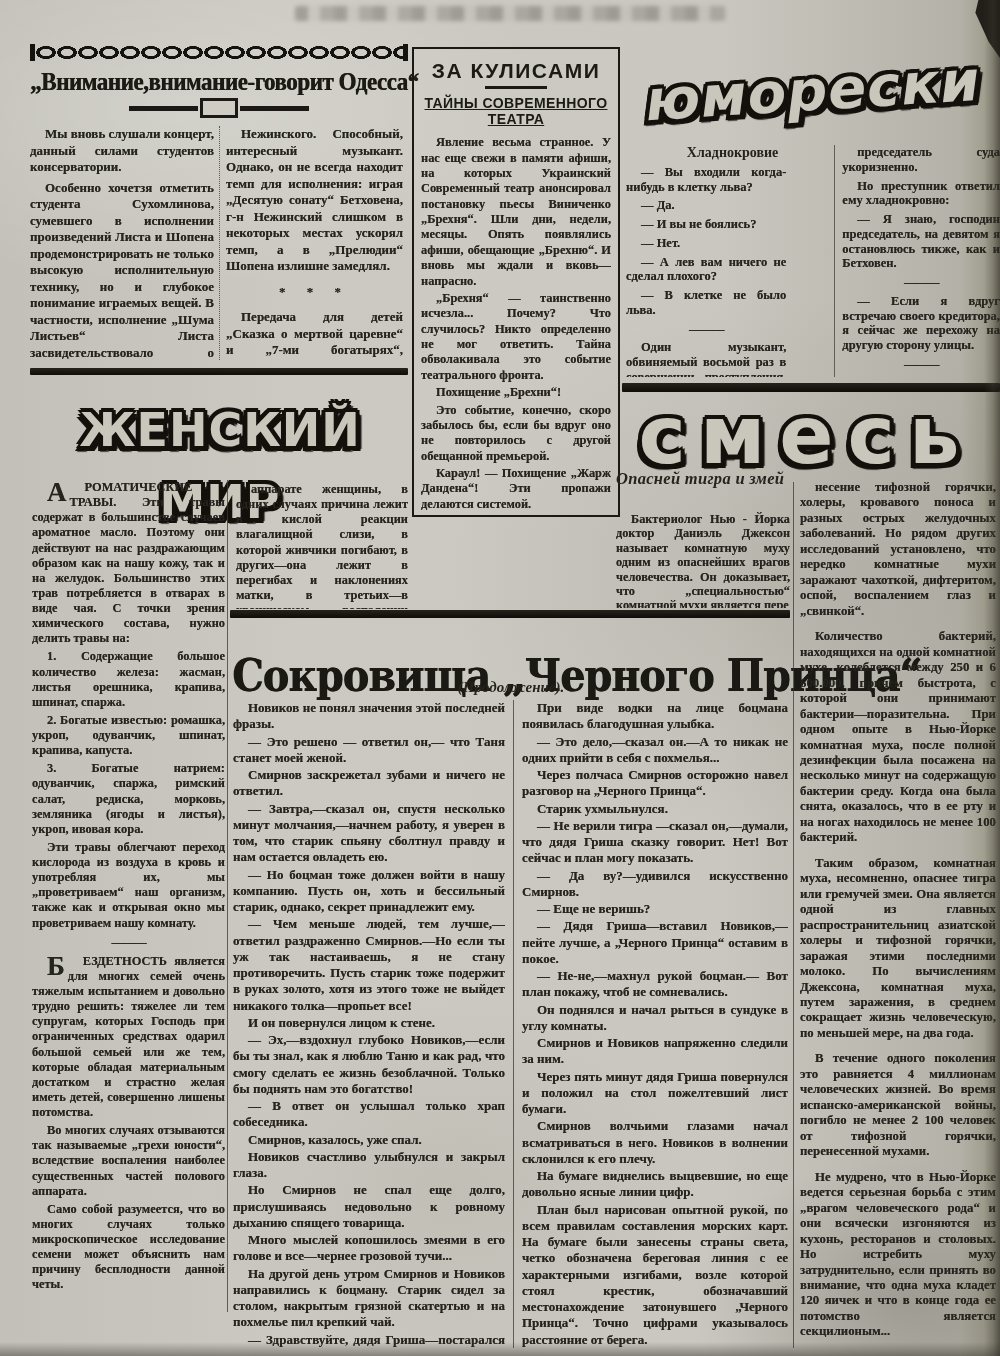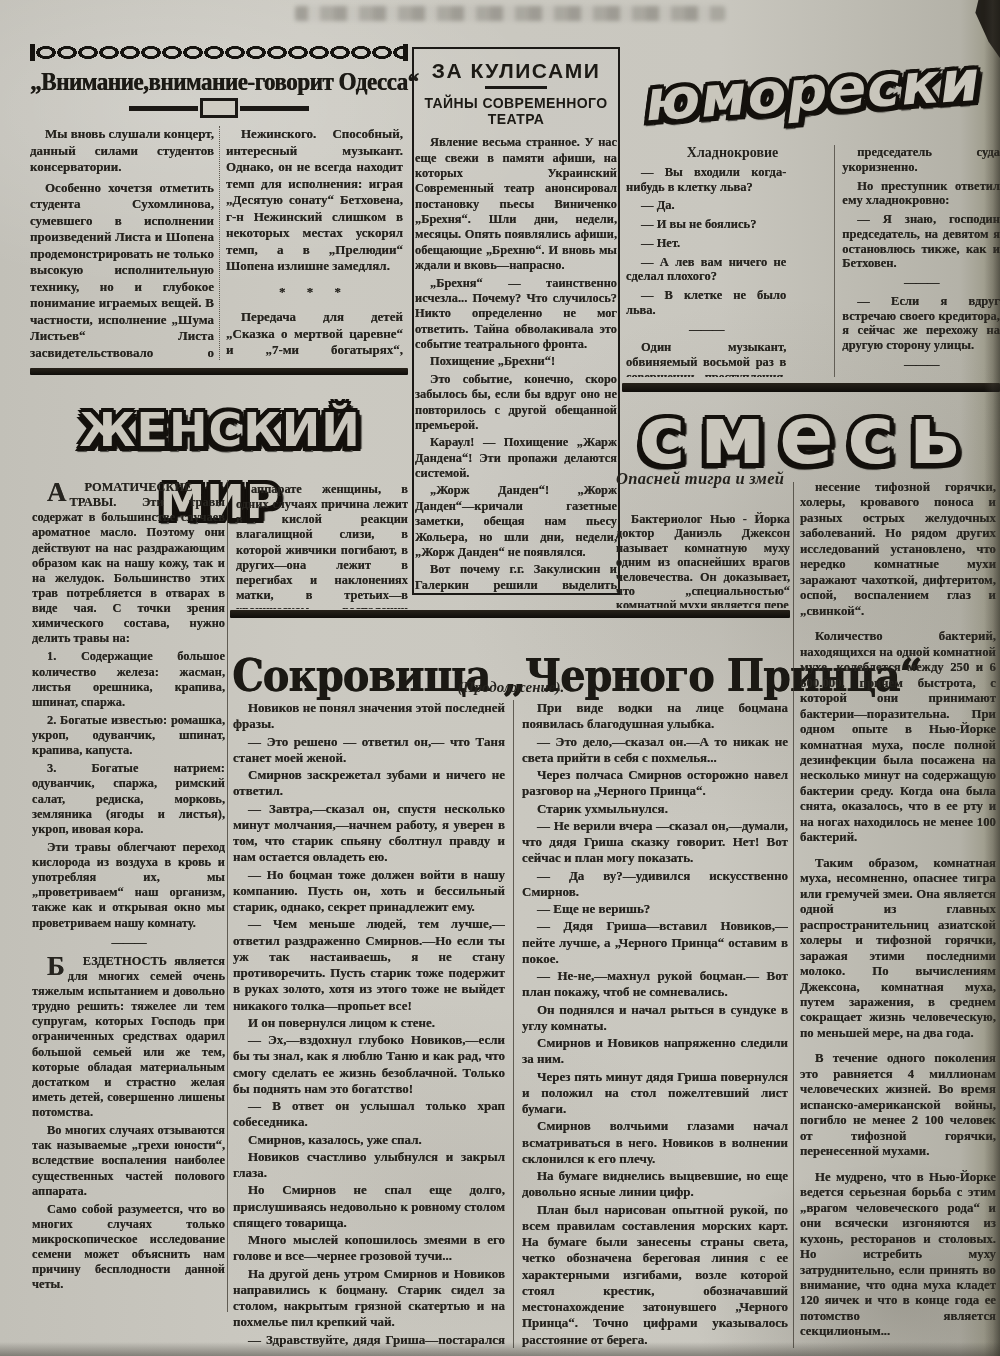--- a/index.html
+++ b/index.html
@@ -40,25 +40,25 @@
   .emblem{display:flex;align-items:center;width:180px;margin:2px auto 8px;}
   .em-line{flex:1;height:5px;background:#1b1815;}
   .em-box{width:32px;height:14px;border:3px solid #1b1815;background:#cfccc3;margin:0 2px;}
   .att-cols{display:flex;height:234px;overflow:hidden;}
   .att-col{width:50%;box-sizing:border-box;}
   .att-col+.att-col{border-left:1px dotted #5a564d;padding-left:6px;}
   .att-col{padding-right:5px;}
   .attention .copy p{margin-bottom:4px;}
   .att-bar{height:7px;margin-top:8px;}
   
-  .backstage{position:absolute;left:412px;top:47px;width:208px;height:548px;box-sizing:border-box;
-    border:2.5px solid #1b1916;padding:8px 1px;overflow:hidden;background:rgba(255,255,255,0.03);}
+  .backstage{position:absolute;left:412px;top:47px;width:208px;height:470px;box-sizing:border-box;
+    border:2.5px solid #1b1916;padding:8px 7px;overflow:hidden;background:rgba(255,255,255,0.03);}
   .bs-title{font:bold 21px/1.1 "Liberation Sans",sans-serif;text-align:center;letter-spacing:1.5px;margin:2px 0 0;color:#1c1a15;}
   .bs-underline{width:62px;height:2.5px;background:#1b1916;margin:4px auto 6px;}
-  .bs-sub{font:bold 14px/1.2 "Liberation Sans",sans-serif;text-align:center;letter-spacing:.4px;margin:0 0 7px;color:#1c1a15;}
+  .bs-sub{font:bold 14px/1.2 "Liberation Sans",sans-serif;text-align:center;letter-spacing:.4px;margin:0 0 7px;color:#1c1a15;text-decoration:underline;}
   .backstage .copy p{font-size:12.4px;line-height:1.24;margin-bottom:2px;}
   
   .humor{position:absolute;left:626px;top:45px;width:374px;height:333px;overflow:hidden;}
   .humor-head{font-size:56px;font-style:italic;letter-spacing:1px;transform:rotate(-3.5deg);
     transform-origin:center;text-align:center;height:96px;line-height:92px;}
   .humor-cols{display:flex;height:232px;overflow:hidden;margin-top:4px;gap:43px;}
   .humor-col{width:50%;box-sizing:border-box;padding-right:5px;}
   .humor-col+.humor-col{border-left:1px solid rgba(60,56,47,.7);padding-left:7px;padding-right:0;}
   .h-sub{font:bold 14px/1.2 "Liberation Serif",serif;text-align:right;padding-right:8px;margin:0 0 3px;}
   .humor .copy p{font-size:12.5px;line-height:1.18;margin-bottom:4px;}
@@ -198,32 +198,32 @@
       <p>— Это решено — ответил он,— что Таня станет моей женой.</p>
       <p>Смирнов заскрежетал зубами и ничего не ответил.</p>
       <p>— Завтра,—сказал он, спустя несколько минут молчания,—начнем работу, я уверен в том, что старик спьяну сболтнул правду и нам остается овладеть ею.</p>
       <p>— Но боцман тоже должен войти в нашу компанию. Пусть он, хоть и бессильный старик, однако, секрет принадлежит ему.</p>
       <p>— Чем меньше людей, тем лучше,—ответил раздраженно Смирнов.—Но если ты уж так настаиваешь, я не стану противоречить. Пусть старик тоже подержит в руках золото, хотя из этого тоже не выйдет никакого толка—пропьет все!</p>
       <p>И он повернулся лицом к стене.</p>
       <p>— Эх,—вздохнул глубоко Новиков,—если бы ты знал, как я люблю Таню и как рад, что смогу сделать ее жизнь безоблачной. Только бы поднять нам это богатство!</p>
       <p>— В ответ он услышал только храп собеседника.</p>
       <p>Смирнов, казалось, уже спал.</p>
       <p>Новиков счастливо улыбнулся и закрыл глаза.</p>
-      <p>Но Смирнов не спал еще долго, прислушиваясь недовольно к ровному столом спящего товарища.</p>
+      <p>Но Смирнов не спал еще долго, прислушиваясь недовольно к ровному дыханию спящего товарища.</p>
       <p>Много мыслей копошилось змеями в его голове и все—чернее грозовой тучи...</p>
       <p>На другой день утром Смирнов и Новиков направились к боцману. Старик сидел за столом, накрытым грязной скатертью и на похмелье пил крепкий чай.</p>
       <p>— Здравствуйте, дядя Гриша—постарался любезно приветствовать боцмана Смирнов.</p>
     </div>
   <div class="t-col t-col2 copy">
     <div>
         <p>При виде водки на лице боцмана появилась благодушная улыбка.</p>
-        <p>— Это дело,—сказал он.—А то никак не света прийти в себя с похмелья...</p>
+        <p>— Это дело,—сказал он.—А то никак не одних прийти в себя с похмелья...</p>
         <p>Через полчаса Смирнов осторожно навел разговор на „Черного Принца“.</p>
         <p>Старик ухмыльнулся.</p>
-        <p>— Не верили вчера —сказал он,—думали, что дядя Гриша сказку говорит. Нет! Вот сейчас и план могу показать.</p>
+        <p>— Не верили тигра —сказал он,—думали, что дядя Гриша сказку говорит. Нет! Вот сейчас и план могу показать.</p>
         <p>— Да ву?—удивился искусственно Смирнов.</p>
         <p>— Еще не веришь?</p>
         <p>— Дядя Гриша—вставил Новиков,—пейте лучше, а „Черного Принца“ оставим в покое.</p>
         <p>— Не-не,—махнул рукой боцман.— Вот план покажу, чтоб не сомневались.</p>
         <p>Он поднялся и начал рыться в сундуке в углу комнаты.</p>
         <p>Смирнов и Новиков напряженно следили за ним.</p>
         <p>Через пять минут дядя Гриша повернулся и положил на стол пожелтевший лист бумаги.</p>
         <p>Смирнов волчьими глазами начал всматриваться в него. Новиков в волнении склонился к его плечу.</p>
         <p>На бумаге виднелись выцвевшие, но еще довольно ясные линии цифр.</p>
         <p>План был нарисован опытной рукой, по всем правилам составления морских карт. На бумаге были занесены страны света, четко обозначена береговая линия с ее характерными изгибами, возле которой стоял крестик, обозначавший местонахождение затонувшего „Черного Принца“. Точно цифрами указывалось расстояние от берега.</p>

